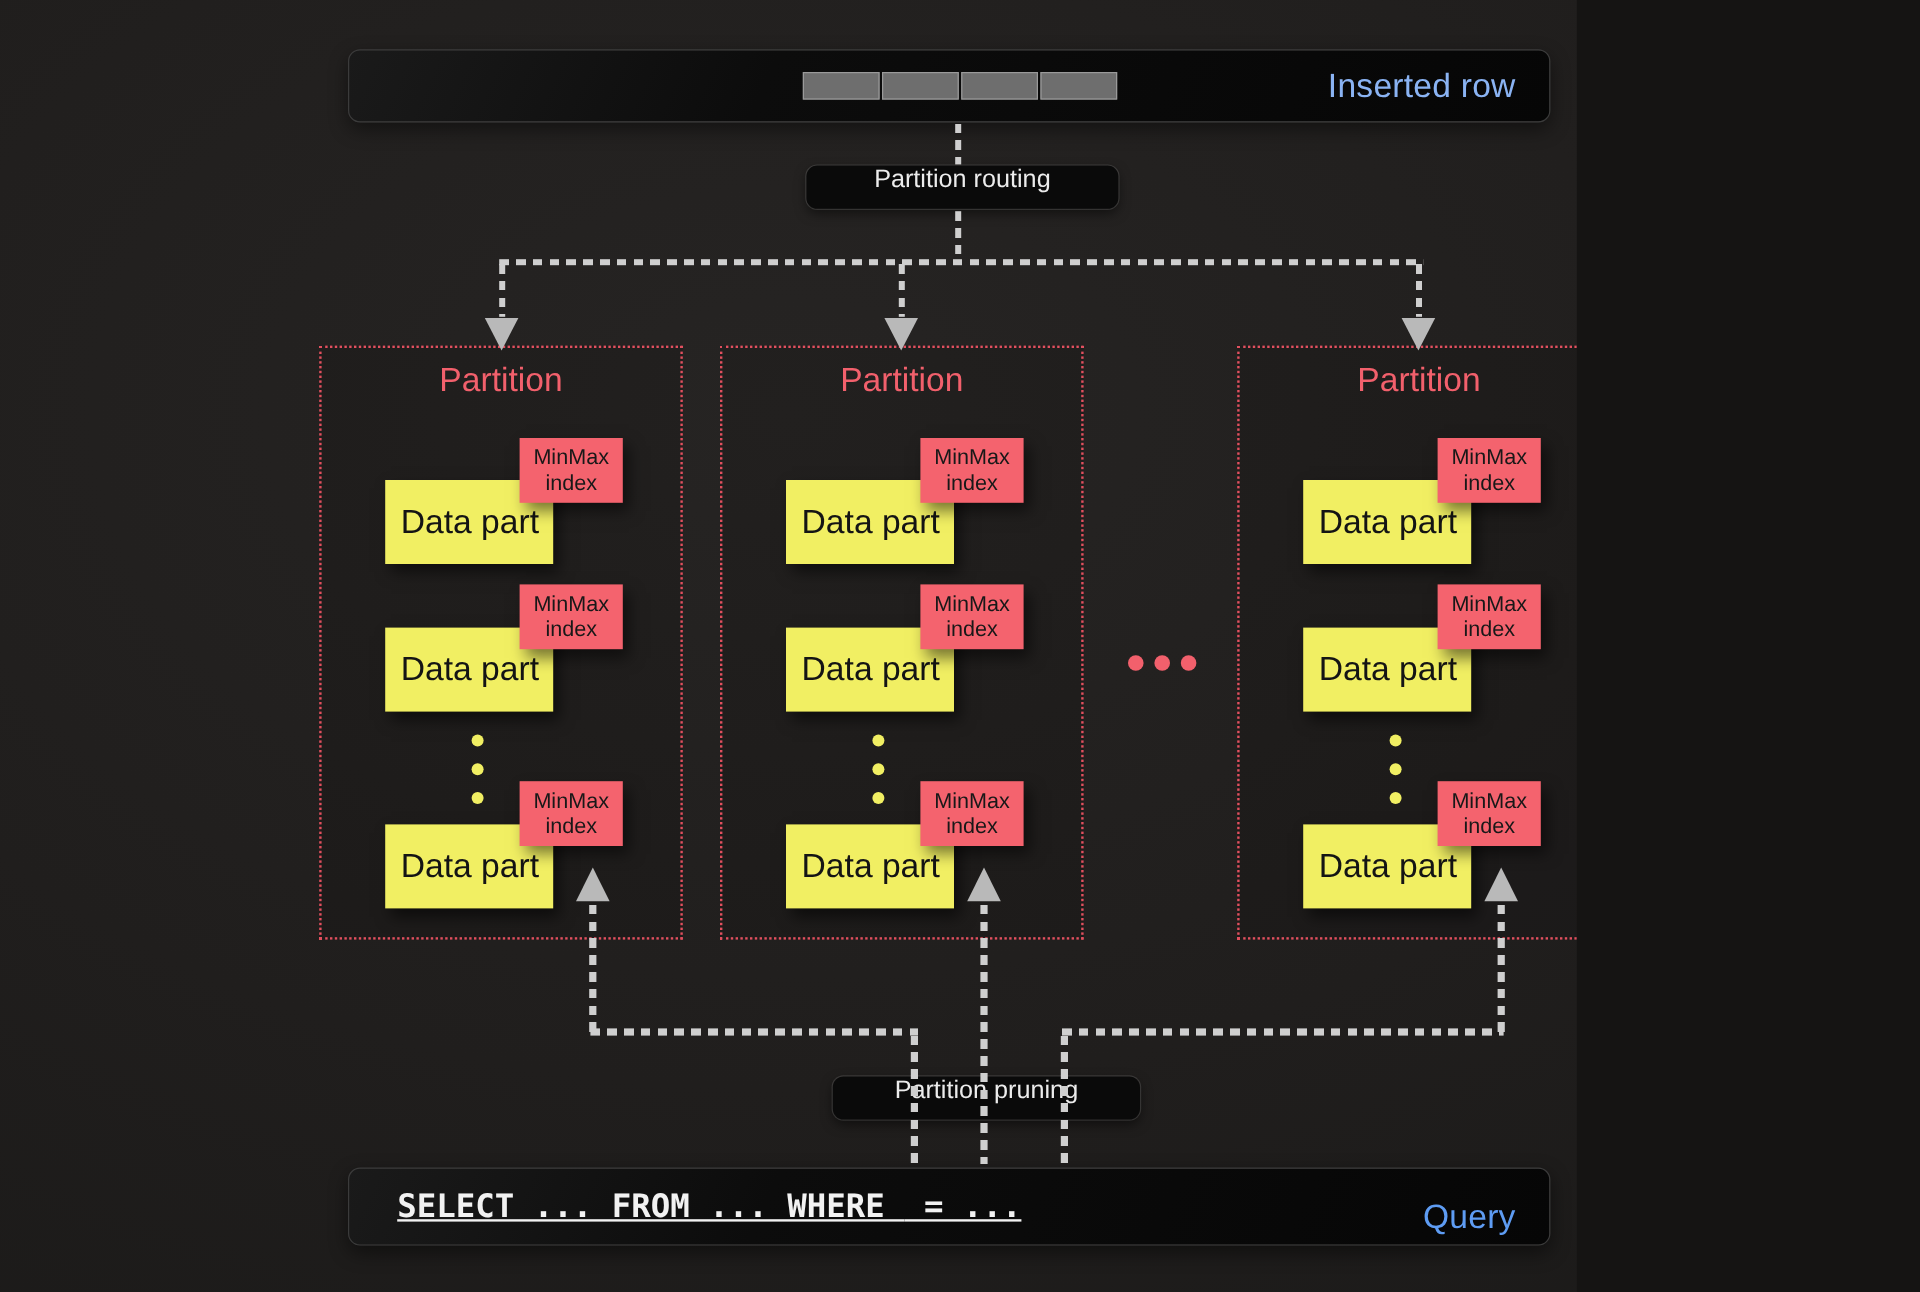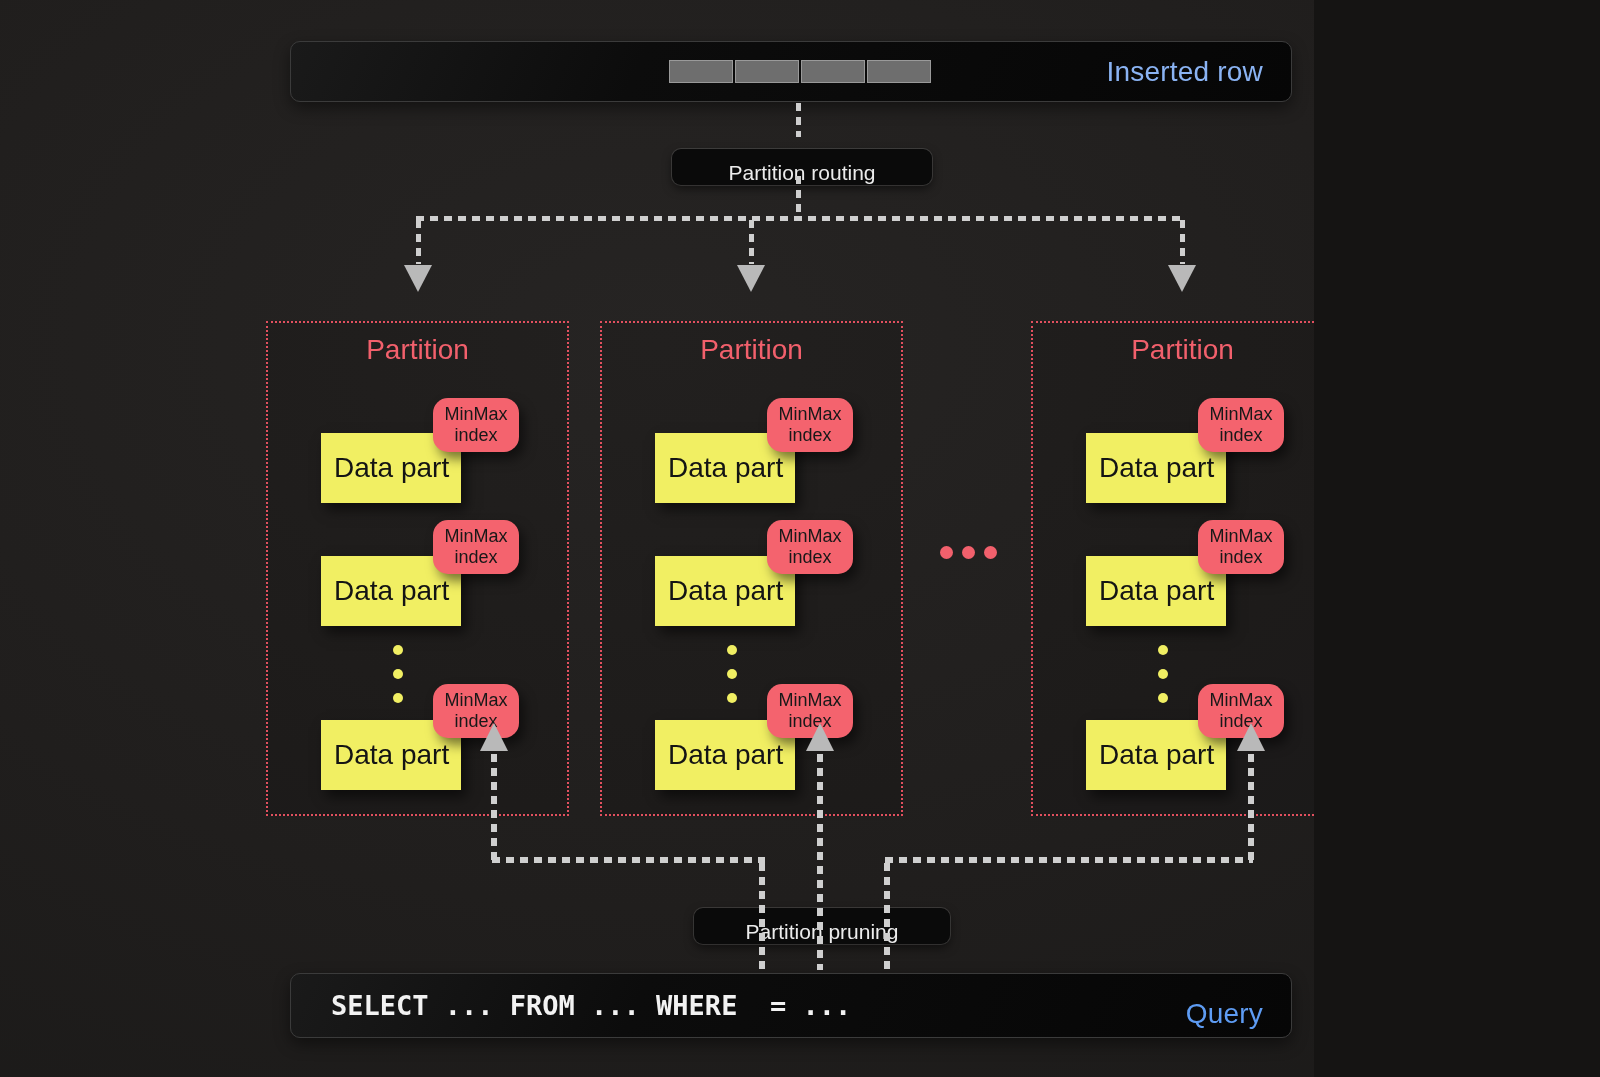--- a/index.html
+++ b/index.html
@@ -23,60 +23,60 @@
   }
   .blue1{color:var(--blue1,#8ab3f3);}
   .blue2{color:var(--blue2,#5e9cf3);margin-top:16px;}
   
   .cellbar{position:absolute;left:378px;top:18px;height:23px;display:flex;gap:2px;}
   .cell{width:64px;height:23px;background:#6e6e6e;border:1px solid #9a9a9a;box-sizing:border-box;}
   
   .sql{
     position:absolute;left:40px;top:0;bottom:0;display:flex;align-items:center;
     font-family:"DejaVu Sans Mono", monospace;font-size:27px;font-weight:700;
-    color:#f2f2f2;white-space:pre;
+    color:#f2f2f2;white-space:pre;text-decoration:underline;
   }
   .sql .key{color:var(--keyred,#ed5f6a);}
   
   .tag{
     position:absolute;height:36px;border-radius:9px;background:#0a0a0a;
     box-shadow:0 0 0 1px rgba(255,255,255,.13), 0 4px 10px rgba(0,0,0,.5);
-    display:flex;align-items:flex-end;justify-content:center;z-index:4;margin-top:11px;
+    display:flex;align-items:flex-start;justify-content:center;z-index:4;
   }
   .tag span{position:relative;z-index:6;color:#ececec;font-size:21px;}
   
   .vline{position:absolute;width:5px;z-index:5;
     background-image:repeating-linear-gradient(to bottom,var(--dash,#cfcfcf) 0 8px,transparent 8px 14px);}
   .hline{position:absolute;height:5px;z-index:5;
     background-image:repeating-linear-gradient(to right,var(--dash,#cfcfcf) 0 8px,transparent 8px 14px);}
   .thick{width:6px;}
   .arrow-down{position:absolute;width:0;height:0;z-index:5;
     border-left:14px solid transparent;border-right:14px solid transparent;
     border-top:27px solid var(--arrow,#b9b9b9);}
   .arrow-up{position:absolute;width:0;height:0;z-index:5;
     border-left:14px solid transparent;border-right:14px solid transparent;
     border-bottom:28px solid var(--arrow,#b9b9b9);}
   
   .partition{
-    position:absolute;top:321px;width:303px;height:495px;box-sizing:border-box;
+    position:absolute;top:288px;width:303px;height:495px;box-sizing:border-box;
     border:2px dotted var(--borderred,#e2505f);background:rgba(0,0,0,.10);z-index:2;
   }
   .ptitle{position:absolute;top:11px;left:0;width:100%;text-align:center;
     color:var(--titlered,#f2606c);font-size:28px;}
   .dp{
     position:absolute;left:53px;width:140px;height:70px;background:var(--yellow,#f1ef63);
     box-shadow:5px 7px 12px rgba(0,0,0,.55);z-index:1;
     display:flex;align-items:center;color:#141414;font-size:28px;padding-left:13px;box-sizing:border-box;
   }
   .dp1{top:110px;} .dp2{top:233px;} .dp3{top:397px;}
   .mm{
     position:absolute;left:165px;width:86px;height:54px;background:var(--red,#f4636e);
     box-shadow:5px 7px 12px rgba(0,0,0,.5);z-index:2;
     display:flex;align-items:center;justify-content:center;text-align:center;
-    color:#181818;font-size:18px;line-height:1.17;border-radius:15px;
+    color:#181818;font-size:18px;line-height:1.17;
   }
   .mm1{top:75px;} .mm2{top:197px;} .mm3{top:361px;}
   .ydots{position:absolute;left:125px;top:322px;display:flex;flex-direction:column;gap:14px;}
   .ydots i{width:10px;height:10px;border-radius:50%;background:var(--yellow,#f1ef63);}
   
   .rdots{position:absolute;left:940px;top:546px;display:flex;gap:9px;z-index:2;}
   .rdots i{width:13px;height:13px;border-radius:50%;background:var(--titlered,#f2606c);}
 </style>
 </head>
 <body>

